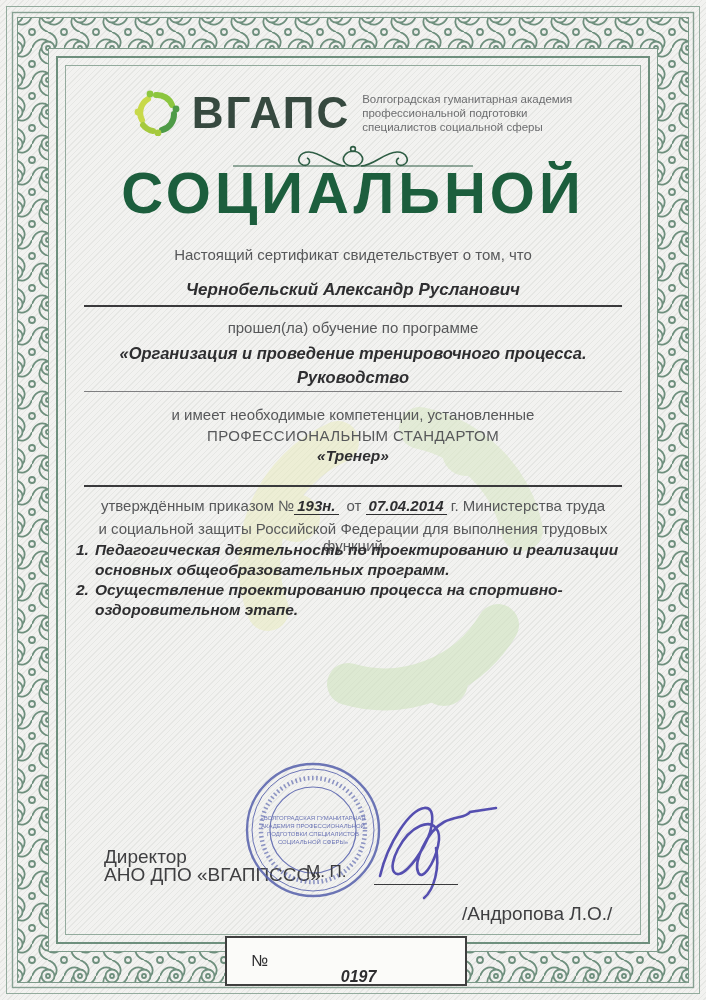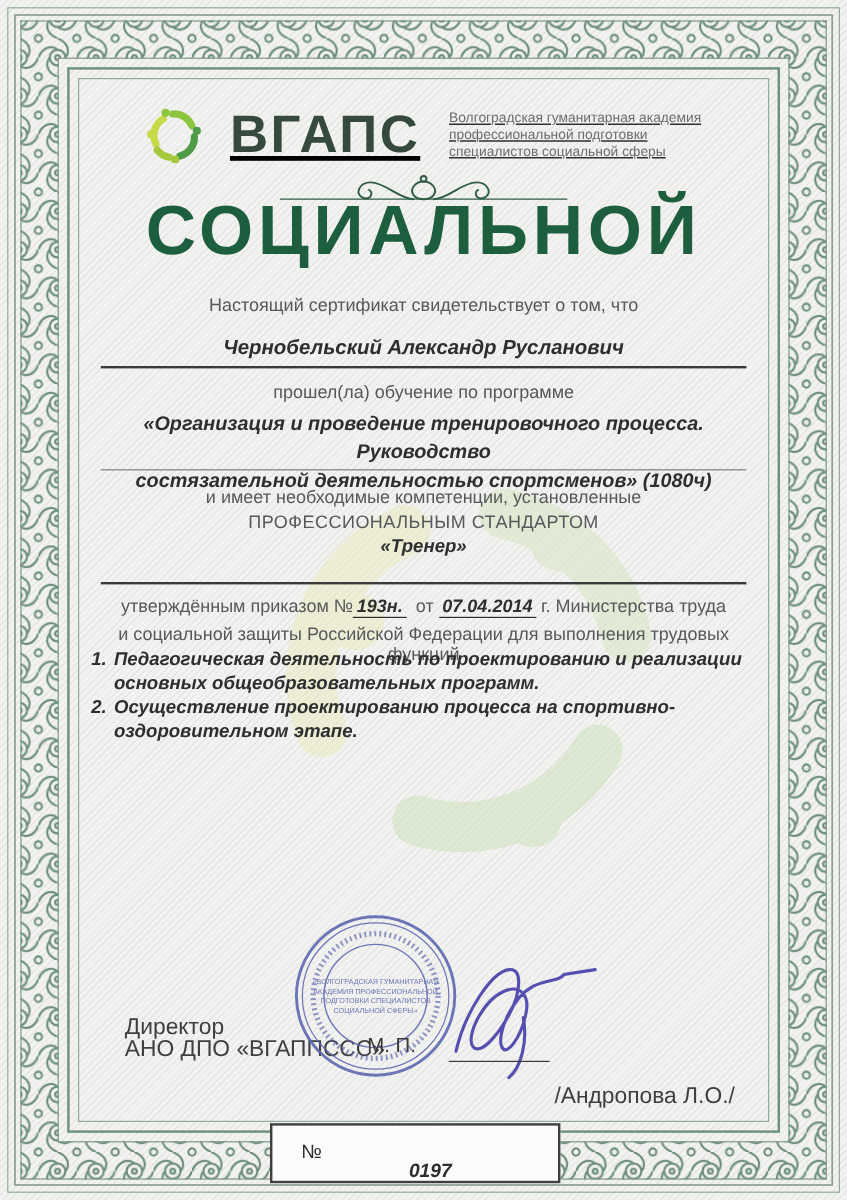--- a/index.html
+++ b/index.html
@@ -13,21 +13,21 @@
   }
   .abs{position:absolute;}
   svg{display:block;}
   .content{position:absolute; inset:0; z-index:3;}
   .cline{position:absolute; left:82px; right:82px; text-align:center;}
   .sep{position:absolute; left:84px; right:84px; height:0;}
   .sep.dark{border-top:2px solid #3a3a3c;}
   .sep.mid{border-top:1px solid #7e7e80;}
   .gray{color:#57585a; font-size:15px;}
   .dark-bi{color:#2e2e30; font-weight:bold; font-style:italic;}
-  .logo-row{position:absolute; top:90px; left:0; right:0; display:flex; justify-content:center; align-items:center; gap:24px;text-decoration:underline;}
+  .logo-row{position:absolute; top:90px; left:0; right:0; display:flex; justify-content:center; align-items:center; gap:12px;}
   .logo-word{font-size:44px; font-weight:bold; color:#36493f; letter-spacing:2px; line-height:1;}
   .org-lines{font-size:11.5px; color:#6d6e70; line-height:14px; text-align:left;}
   .title{position:absolute; top:164px; left:0; right:0; text-align:center;
          font-size:58px; font-weight:bold; color:#1c5e3d; letter-spacing:4px; line-height:1;}
   .name{font-size:17px;}
   .program{font-size:16.5px; line-height:24px;}
   .caps{letter-spacing:0.4px;}
   .order-line{font-size:15px;}
   .order-line .u{border-bottom:1.6px solid #2e2e30; padding:0 3px;}
   .order-line .gap{display:inline-block; width:8px;}
@@ -125,21 +125,20 @@
 
     <div class="cline gray" style="top:246px;">Настоящий сертификат свидетельствует о том, что</div>
 
     <div class="cline dark-bi name" style="top:280px;">Чернобельский Александр Русланович</div>
     <div class="sep dark" style="top:305px;"></div>
 
     <div class="cline gray" style="top:319px;">прошел(ла) обучение по программе</div>
 
     <div class="cline dark-bi program" style="top:341px;">
       <div>«Организация и проведение тренировочного процесса. Руководство</div>
-      <div>состязательной деятельностью спортсменов» (1080ч)</div>
     </div>
 
     <div class="sep mid" style="top:391px;"></div>
 
     <div class="cline gray" style="top:406px;">и имеет необходимые компетенции, установленные</div>
     <div class="cline gray caps" style="top:427px;">ПРОФЕССИОНАЛЬНЫМ СТАНДАРТОМ</div>
     <div class="cline dark-bi" style="top:447px;font-size:15.5px;">«Тренер»</div>
 
     <div class="sep dark" style="top:485px;"></div>
 

